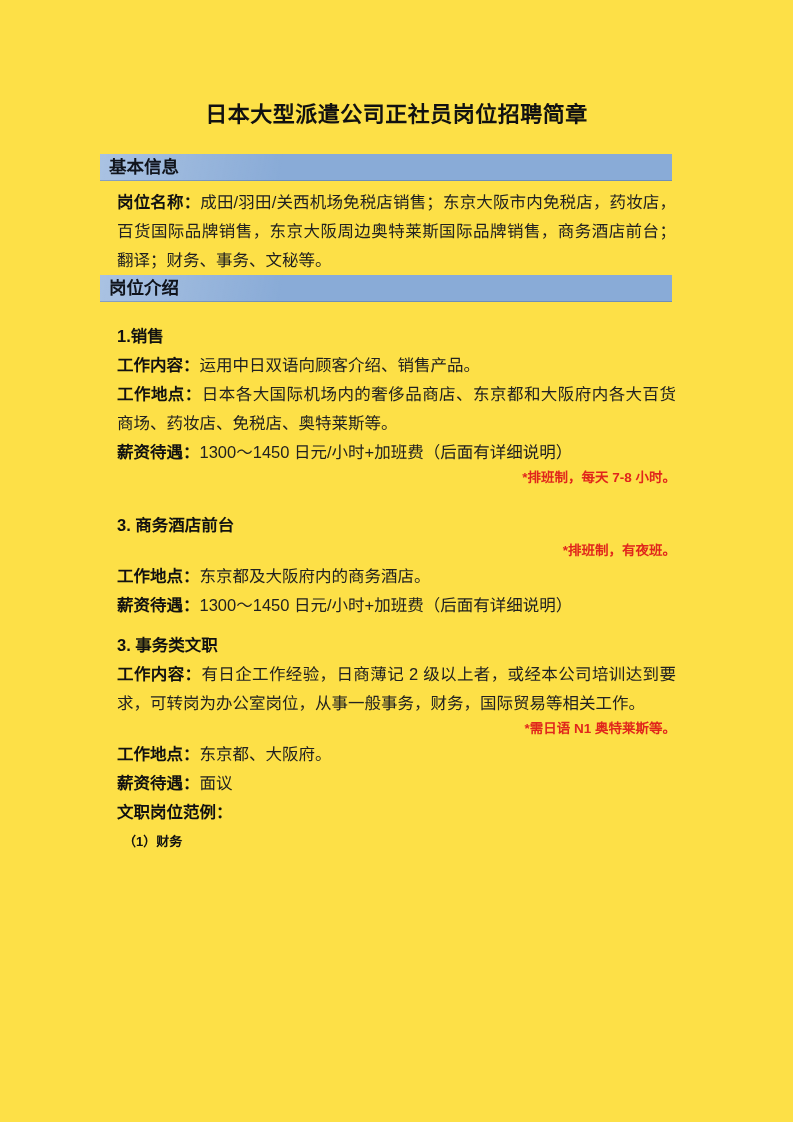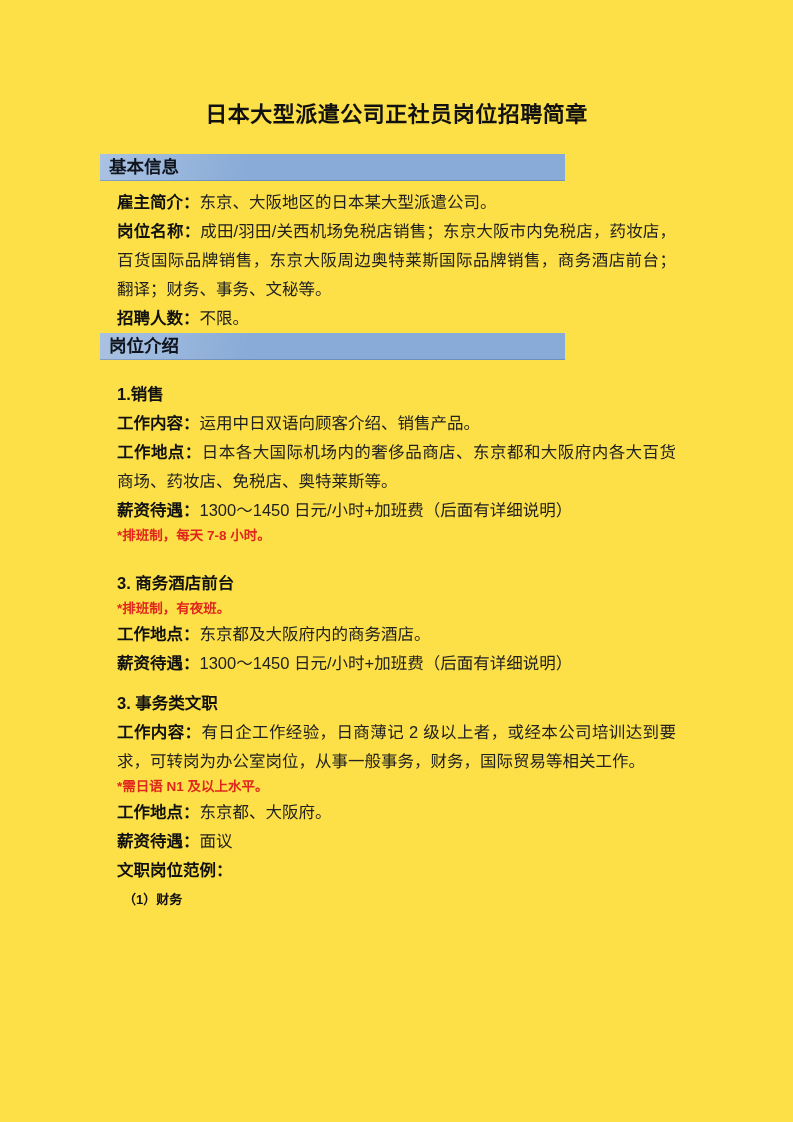--- a/index.html
+++ b/index.html
@@ -16,21 +16,21 @@
   .doc-title {
     text-align:center;
     font-size:22px;
     line-height:30px;
     font-weight:800;
     color:#111111;
     letter-spacing:0.5px;
   }
   .section-bar {
     margin-left:100px;
-    width:465px;
+    width:572px;
     height:27px;
     line-height:27px;
     padding-left:9px;
     font-size:17.5px;
     font-weight:700;
     color:#10141c;
     background:linear-gradient(100deg, rgba(255,255,255,0.28) 0%, rgba(255,255,255,0) 32%),
                var(--section-bar, #89abd7);
     border-bottom:1px solid rgba(30,60,100,0.25);
   }
@@ -48,21 +48,21 @@
     line-height:29px;
     color:#212121;
   }
   .lbl { font-weight:700; color:#111111; }
   .job-heading { font-weight:700; color:#111111; }
   .note {
     font-size:13.5px;
     line-height:22px;
     font-weight:700;
     color:var(--note-red, #e0261c);
-    text-align:left;
+    text-align:right;
   }
   .job-2 { margin-top:22px; }
   .job-3 { margin-top:11px; }
   .example-subheading {
     font-size:13px;
     line-height:29px;
     font-weight:700;
     color:#111111;
     padding-left:6px;
   }
@@ -72,23 +72,21 @@
 
 <div class="page">
 
   <h1 class="doc-title">日本大型派遣公司正社员岗位招聘简章</h1>
 
   <div class="section-bar bar-1">
     <span>基本信息</span>
   </div>
 
   <div class="text-block basic-info">
-    <p class="para"><span class="lbl">雇主简介：</span><span>东京、大阪地区的日本某大型派遣公司。</span></p>
     <p class="para"><span class="lbl">岗位名称：</span><span>成田/羽田/关西机场免税店销售；东京大阪市内免税店，药妆店，百货国际品牌销售，东京大阪周边奥特莱斯国际品牌销售，商务酒店前台；翻译；财务、事务、文秘等。</span></p>
-    <p class="para"><span class="lbl">招聘人数：</span><span>不限。</span></p>
   </div>
 
   <div class="section-bar bar-2">
     <span>岗位介绍</span>
   </div>
 
   <div class="text-block jobs">
 
     <div class="job job-1">
       <p class="job-heading">1.销售</p>
@@ -101,21 +99,21 @@
     <div class="job job-2">
       <p class="job-heading">3. 商务酒店前台</p>
       <p class="note">*排班制，有夜班。</p>
       <p class="para"><span class="lbl">工作地点：</span><span>东京都及大阪府内的商务酒店。</span></p>
       <p class="para"><span class="lbl">薪资待遇：</span><span>1300～1450 日元/小时+加班费（后面有详细说明）</span></p>
     </div>
 
     <div class="job job-3">
       <p class="job-heading">3. 事务类文职</p>
       <p class="para"><span class="lbl">工作内容：</span><span>有日企工作经验，日商薄记 2 级以上者，或经本公司培训达到要求，可转岗为办公室岗位，从事一般事务，财务，国际贸易等相关工作。</span></p>
-      <p class="note">*需日语 N1 及以上水平。</p>
+      <p class="note">*需日语 N1 奥特莱斯等。</p>
       <p class="para"><span class="lbl">工作地点：</span><span>东京都、大阪府。</span></p>
       <p class="para"><span class="lbl">薪资待遇：</span><span>面议</span></p>
       <p class="para"><span class="lbl">文职岗位范例：</span></p>
       <p class="example-subheading">（1）财务</p>
     </div>
 
   </div>
 </div>
 
 </body></html>

